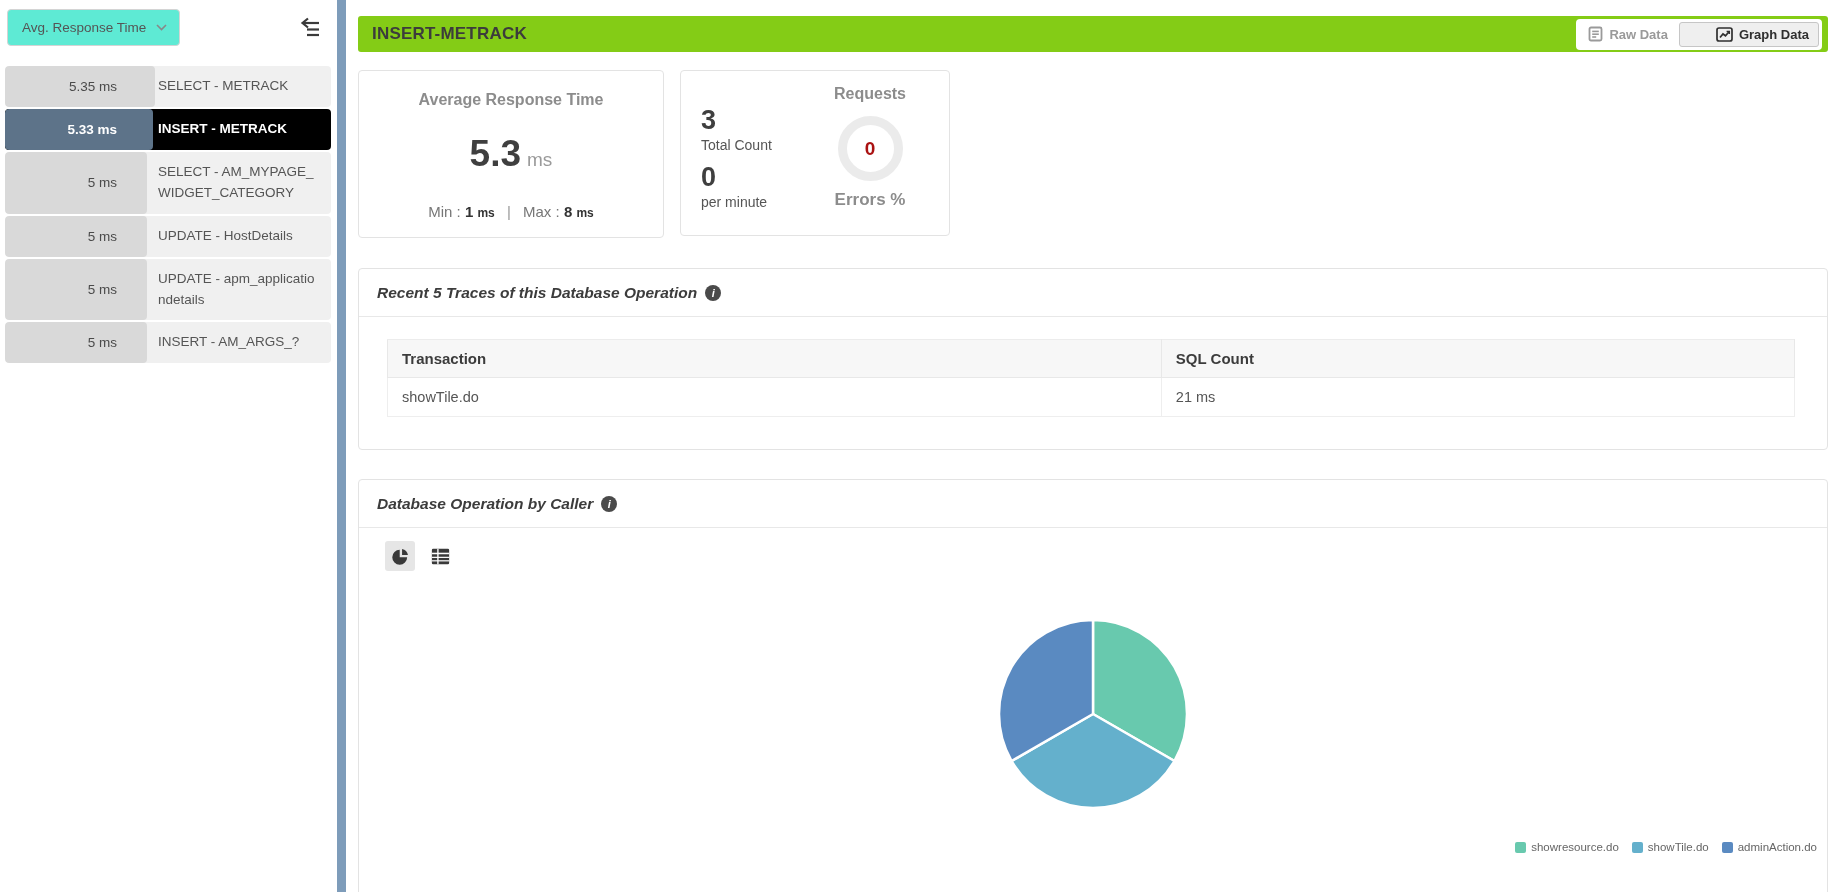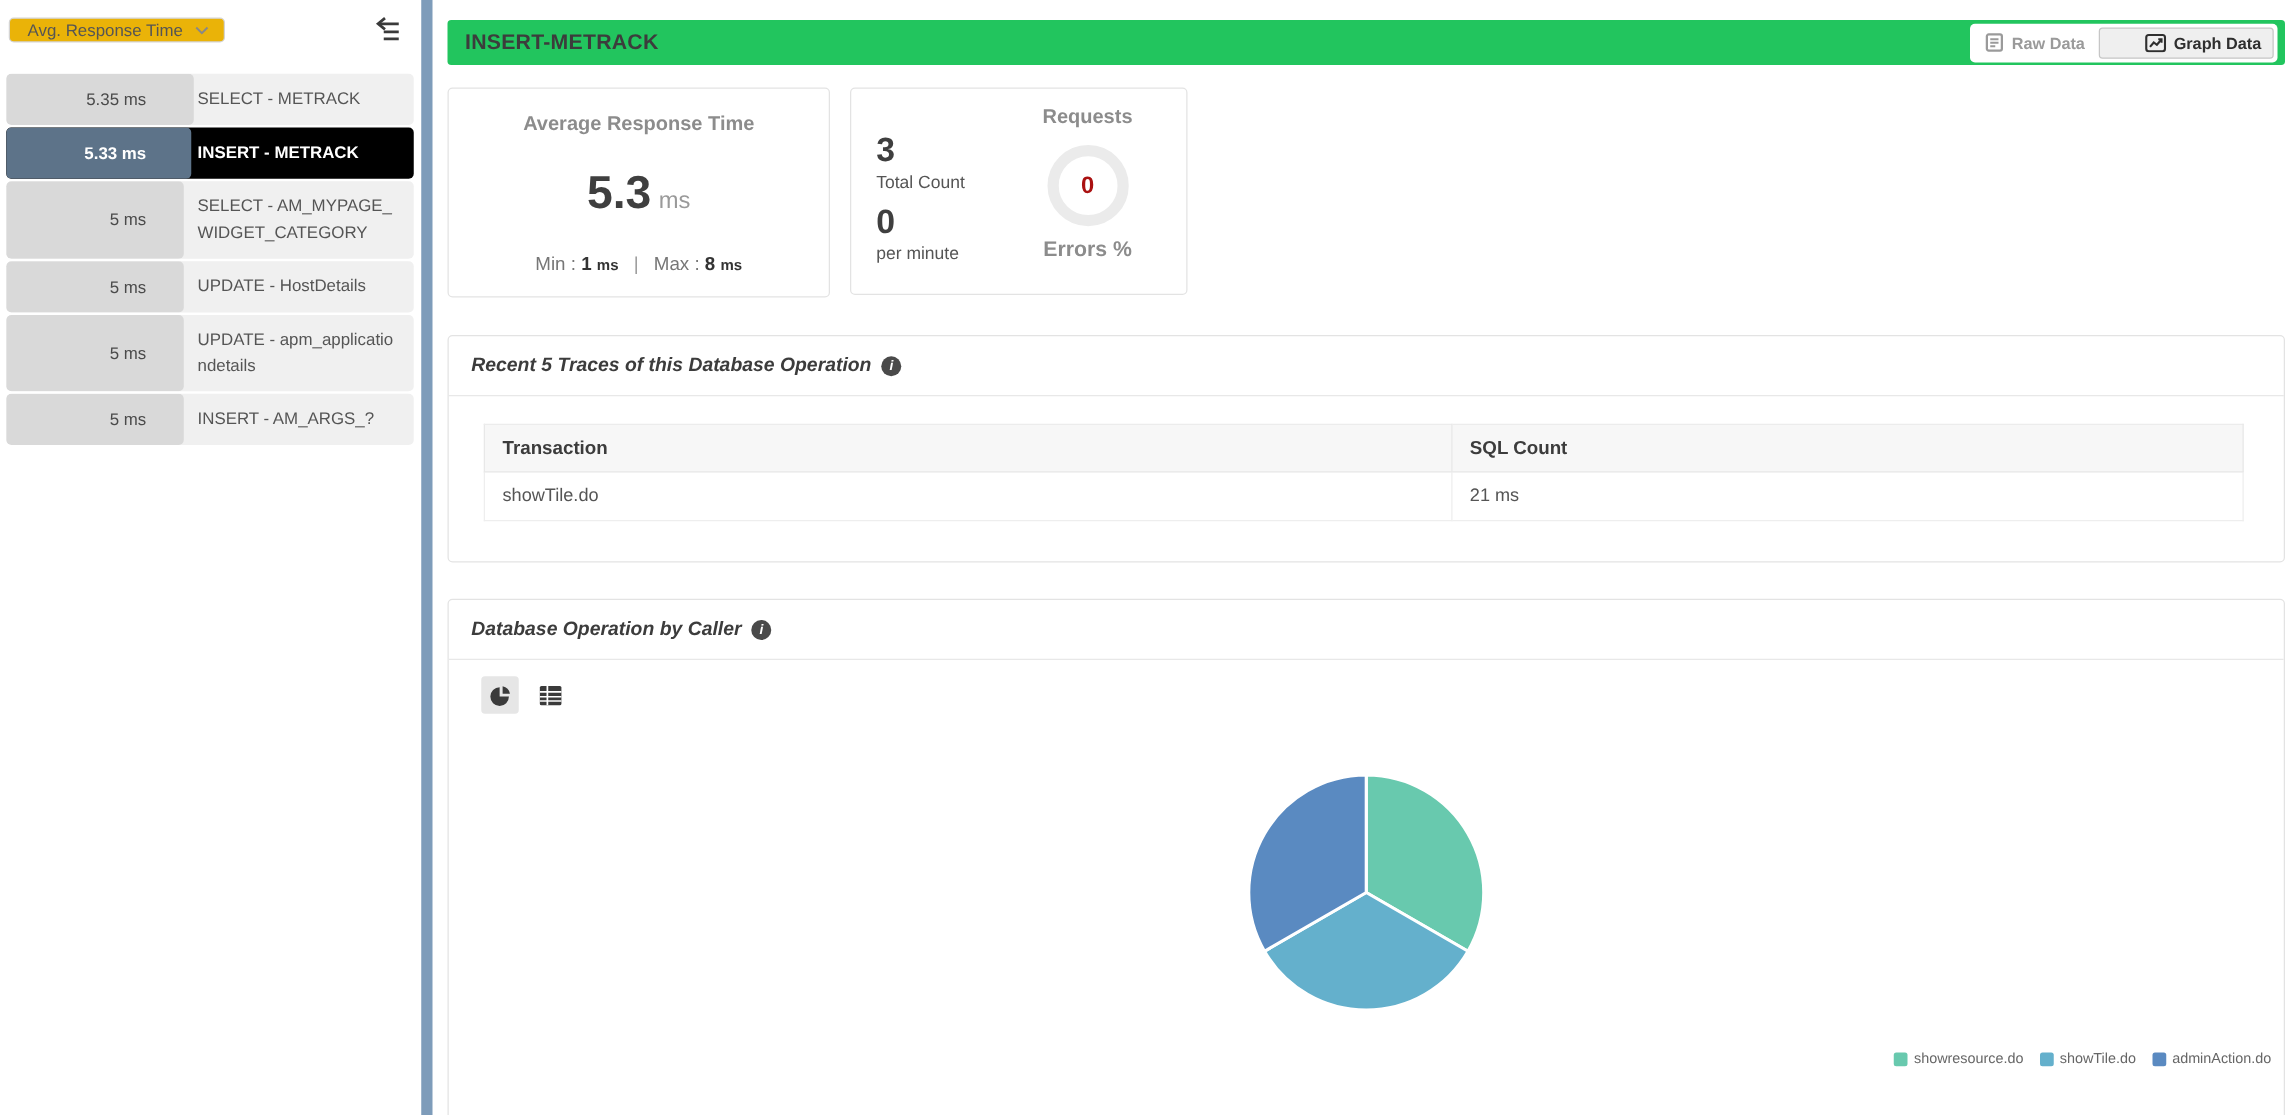--- a/index.html
+++ b/index.html
@@ -7,43 +7,43 @@
     width:1837px;height:892px;overflow:hidden;
     font-family:"Liberation Sans","DejaVu Sans",sans-serif;
     display:flex;flex-direction:row;
     color:#555;
   }
   
   #sidebar{width:337px;flex:0 0 337px;background:#fff;box-sizing:border-box;padding-top:9px;}
   .sidebar-top{display:flex;align-items:center;justify-content:space-between;padding:0 12px 0 7px;}
   .sort-dropdown{
     display:flex;align-items:center;gap:10px;
-    border:1px solid #d4d4d4;border-radius:4px;background:#eab308;
-    height:20px;padding:0 12px 0 14px;box-sizing:border-box;
+    border:1px solid #d4d4d4;border-radius:4px;background:#5eead4;
+    height:37px;padding:0 12px 0 14px;box-sizing:border-box;
     font-size:13.5px;color:#555;cursor:pointer;
   }
   .collapse-btn{background:none;border:none;padding:2px;cursor:pointer;line-height:0;}
   .op-list{margin-top:20px;padding:0 6px 0 5px;}
   .op-item{
     position:relative;background:#f0f0f0;border-radius:4px;
     margin-bottom:2px;overflow:hidden;cursor:pointer;
   }
   .op-bar{position:absolute;left:0;top:0;bottom:0;background:#d9d9d9;border-radius:4px;}
   .op-content{position:relative;display:flex;align-items:center;padding:10px 0;font-size:13.5px;}
   .op-value{flex:0 0 112px;text-align:right;color:#4a4a4a;white-space:nowrap;}
   .op-label{margin-left:41px;width:160px;color:#555;word-break:break-all;line-height:1.55;}
   .op-item.selected{background:#000000;}
   .op-item.selected .op-bar{background:#5d7389;}
   .op-item.selected .op-value,.op-item.selected .op-label{color:#fff;font-weight:bold;}
   
   #splitter{width:9px;flex:0 0 9px;background:#7e9cba;cursor:col-resize;}
   
   #main{flex:1 1 auto;box-sizing:border-box;padding:16px 9px 0 12px;}
   .header-bar{
-    background:#22c55e;border-radius:3px;height:36px;
+    background:#84cc16;border-radius:3px;height:36px;
     display:flex;align-items:center;justify-content:space-between;
     padding:0 6px 0 14px;box-sizing:border-box;
   }
   .page-title{font-size:17px;font-weight:bold;color:#3c3c3c;letter-spacing:.2px;}
   .view-toggle{background:#fff;border-radius:4px;display:flex;align-items:center;padding:3px;gap:2px;}
   .vt-btn{
     display:flex;align-items:center;gap:6px;border:none;background:transparent;
     font-size:13px;font-weight:bold;padding:4px 9px;border-radius:3px;cursor:pointer;
   }
   .vt-btn.inactive{color:#9a9a9a;}

